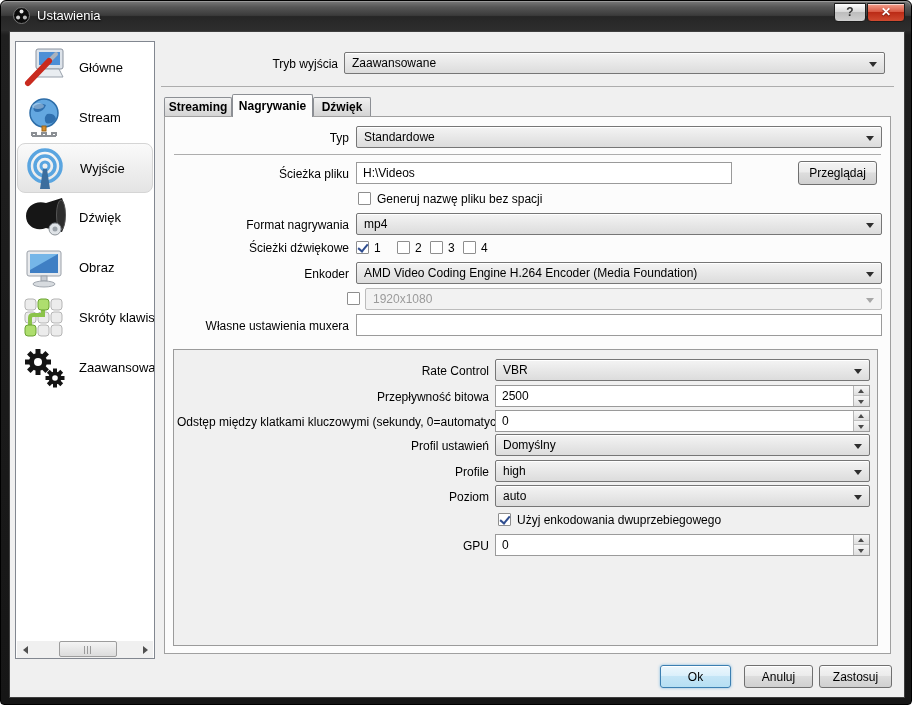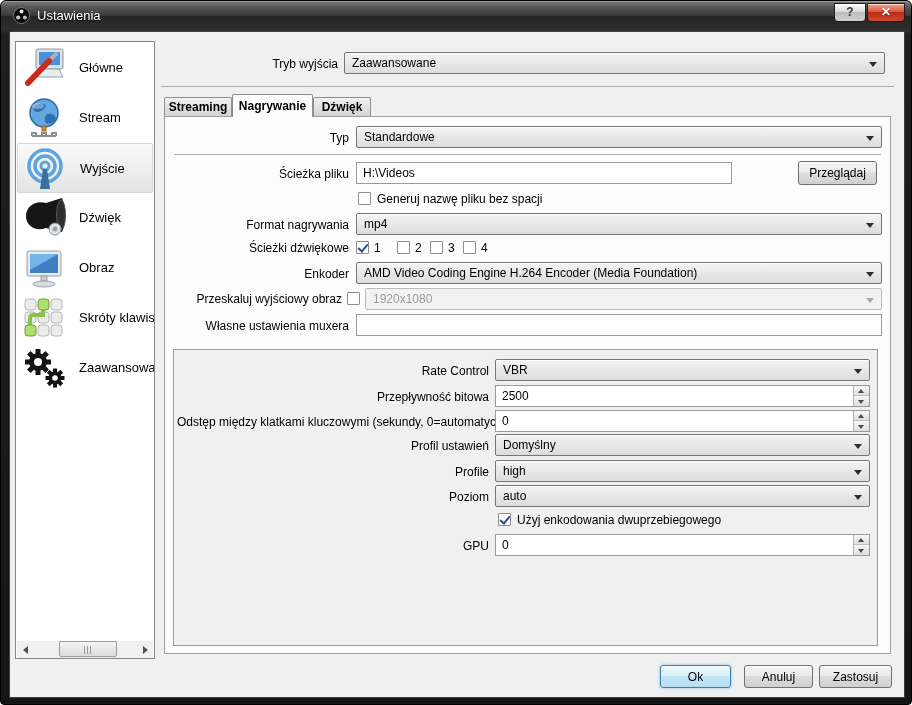--- a/index.html
+++ b/index.html
@@ -15,21 +15,21 @@
   .cap-btn { position:absolute; top:2px; height:19px; border-radius:0 0 4px 4px; border:1px solid #1c1c1c;
     text-align:center; font-size:12px; font-weight:bold; line-height:17px; cursor:default;
     box-shadow:inset 0 1px 0 rgba(255,255,255,.6); }
   .help-btn { left:833px; width:32px; background:linear-gradient(180deg,#fdfdfd,#d9d9d9 45%,#bdbdbd 50%,#cfcfcf); color:#333; }
   .close-btn { left:866px; width:38px; background:linear-gradient(180deg,#f4a08e,#d95a44 45%,#bb2b16 50%,#d04a30); color:#fff; text-shadow:0 1px 1px #6e1005; }
   .client { position:absolute; left:8px; top:30px; width:896px; height:667px; background:#f0f0f0; border:1px solid #3f3f3f; }
 
   
   .sidebar { position:absolute; left:14px; top:40px; width:140px; height:618px; background:#fff; border:1px solid #828790; overflow:hidden; }
   .side-item { position:absolute; left:1px; width:136px; height:50px; }
-  .side-item.selected { background:linear-gradient(180deg,#fafafa,#e4e4e4); border:1px solid #d5d5d5; border-radius:2px;text-decoration:underline; }
+  .side-item.selected { background:linear-gradient(180deg,#fafafa,#e4e4e4); border:1px solid #d5d5d5; border-radius:8px;text-decoration:underline; }
   .side-icon { position:absolute; left:5px; top:3px; width:44px; height:44px; }
   .side-label { position:absolute; left:62px; top:17px; font-size:13px; color:#000; white-space:nowrap; }
 
   
   .hscroll { position:absolute; left:15px; top:640px; width:138px; height:17px; background:#f0f0f0; }
   .hs-arrow { position:absolute; top:0; width:17px; height:17px; background:#f0f0f0; }
   .tri-left { position:absolute; left:6px; top:5px; border:4px solid transparent; border-right:5px solid #505050; border-left:none; }
   .tri-right { position:absolute; left:7px; top:5px; border:4px solid transparent; border-left:5px solid #505050; border-right:none; }
   .hs-thumb { position:absolute; left:42px; top:0; width:58px; height:16px;
     background:linear-gradient(180deg,#f4f4f4,#dcdcdc); border:1px solid #9d9d9d; border-radius:2px; }
@@ -238,21 +238,20 @@
   <div class="chk-label" style="left:447px; top:240px">3</div>
   <div class="checkbox" style="left:462px; top:240px"></div>
   <div class="chk-label" style="left:480px; top:240px">4</div>
 
   <div class="lbl" style="left:180px; top:266px; width:168px">Enkoder</div>
   <div class="combo" style="left:355px; top:261px; width:526px">
     <span>AMD Video Coding Engine H.264 Encoder (Media Foundation)</span>
     <i class="combo-arrow"></i>
   </div>
 
-  <div class="lbl" style="left:150px; top:291px; width:191px">Przeskaluj wyjściowy obraz</div>
   <div class="checkbox" style="left:346px; top:291px"></div>
   <div class="combo disabled" style="left:364px; top:287px; width:517px">
     <span>1920x1080</span>
     <i class="combo-arrow"></i>
   </div>
 
   <div class="lbl" style="left:180px; top:318px; width:168px">Własne ustawienia muxera</div>
   <input class="tinput" style="left: 355px; top: 313px; width: 526px;" value="">
 
   <div class="groupbox"></div>

